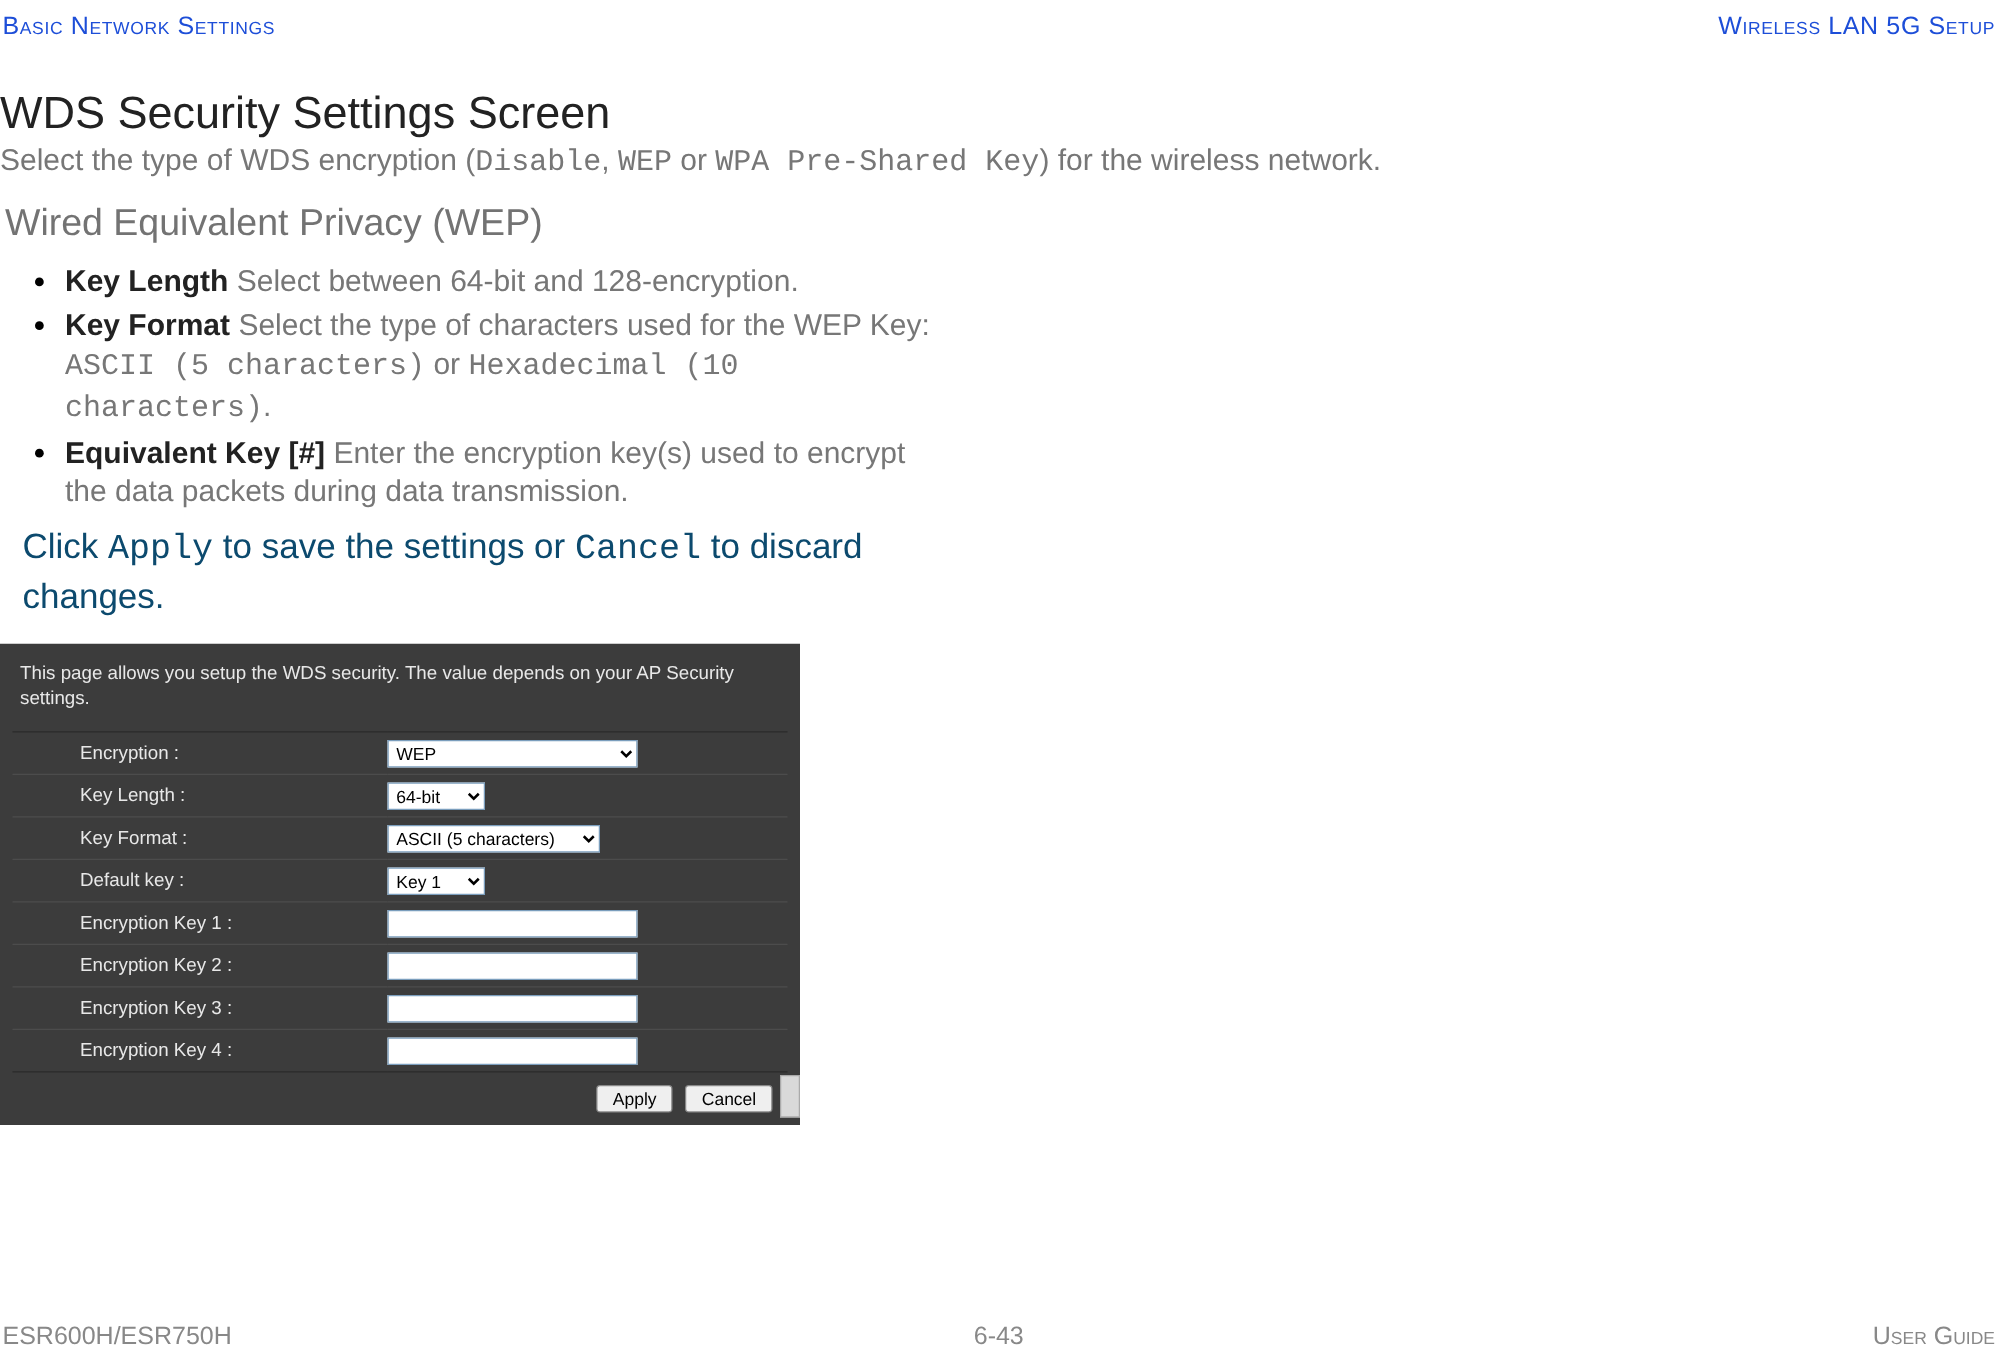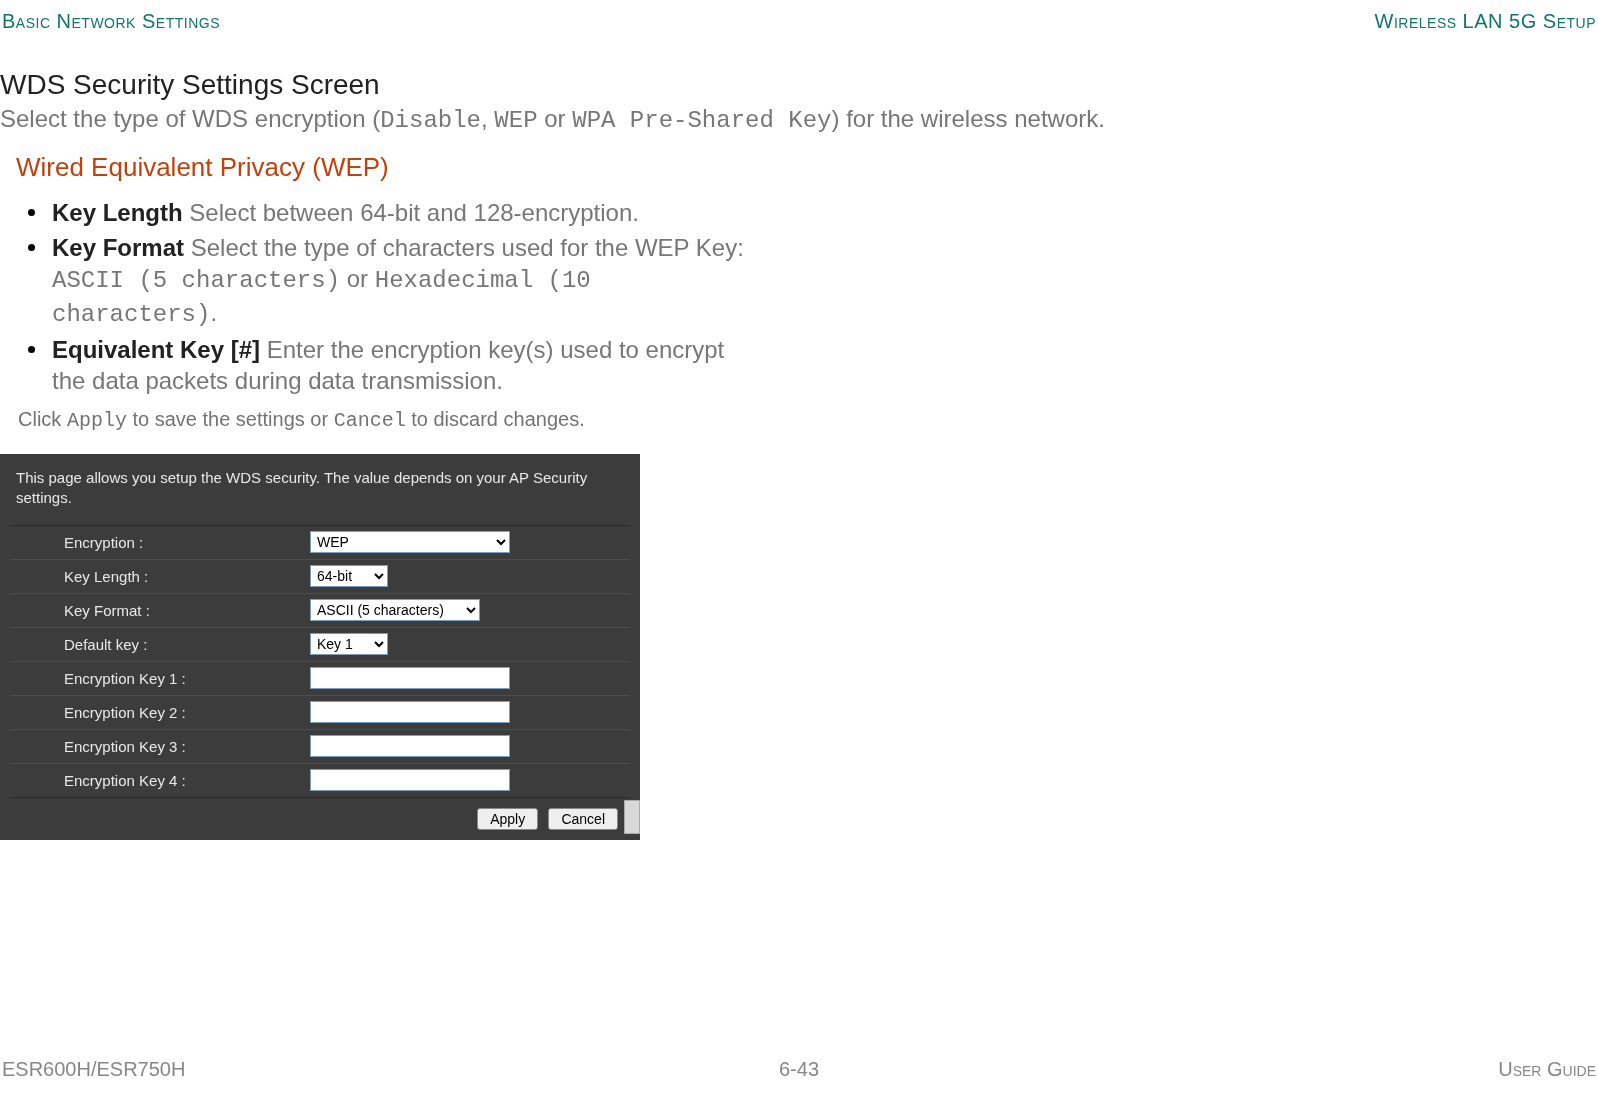--- a/index.html
+++ b/index.html
@@ -14,44 +14,44 @@
     position: relative;
   }
   .page {
     padding: 10px 0 0 0;
   }
   .header {
     display: flex;
     justify-content: space-between;
     font-variant: small-caps;
     font-size: 20px;
-    color: #0f766e;
+    color: #1d4ed8;
     letter-spacing: 0.5px;
     padding: 0 2px 6px 2px;
   }
   .header span { font-weight: 400; }
   h1.title {
     font-family: "Trebuchet MS", "Segoe UI", Arial, sans-serif;
-    font-size: 28px;
+    font-size: 36px;
     font-weight: 400;
     color: #222;
     margin: 30px 0 4px 0;
   }
   .intro {
     font-size: 24px;
     color: #777;
     margin: 2px 1px 18px 0;
   }
   .intro .mono { font-family: "Courier New", monospace; color: #777; }
   h2.subtitle {
     font-family: "Trebuchet MS", "Segoe UI", Arial, sans-serif;
-    font-size: 26px;
+    font-size: 30px;
     font-weight: 400;
-    color: #c2410c;
-    margin: 16px 0 10px 16px;
+    color: #737373;
+    margin: 16px 0 10px 4px;
   }
   .body-row {
     display: flex;
     align-items: flex-start;
     gap: 20px;
     flex-direction: column;
   }
   .left {
     width: 760px;
   }
@@ -79,22 +79,22 @@
   }
   ul.bullets li .term {
     font-weight: 700;
     color: #222;
   }
   ul.bullets li .mono {
     font-family: "Courier New", monospace;
     color: #777;
   }
   .note {
-    font-size: 20px;
-    color: #737373;
+    font-size: 28px;
+    color: #0c4a6e;
     margin: 0 0 0 18px;
     line-height: 1.3;
   }
   .note .mono { font-family: "Courier New", monospace; }
 
   
   .panel {
     width: 640px;
     background: #3c3c3c;
     color: #e8e8e8;

